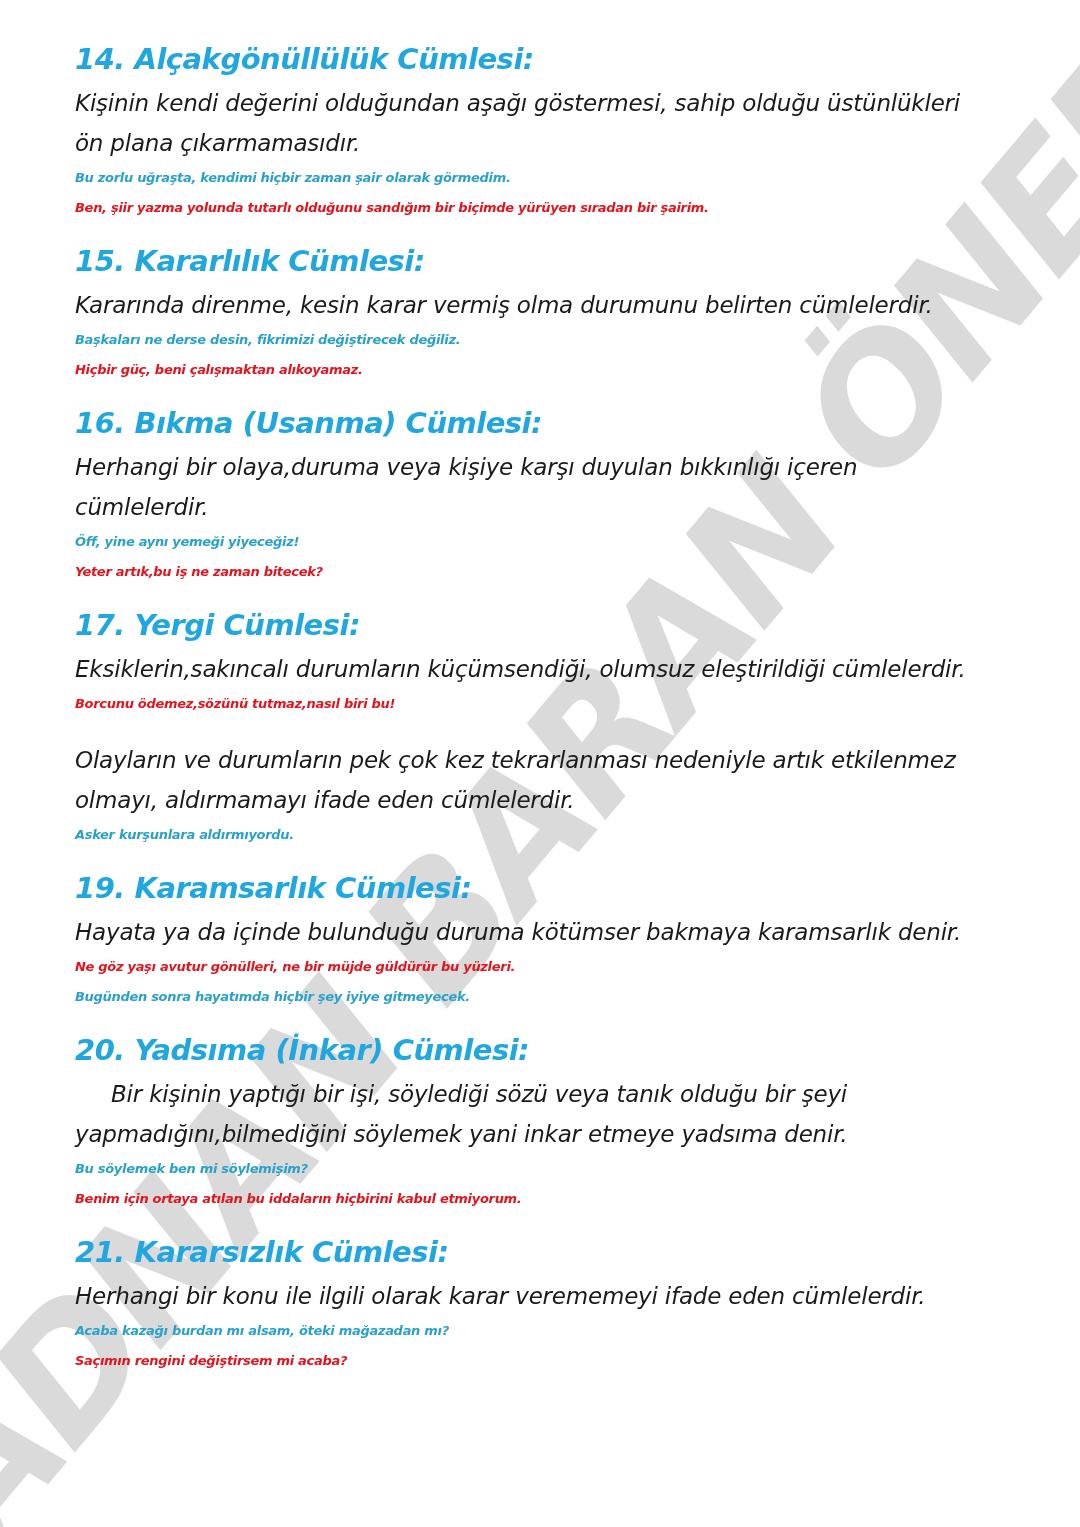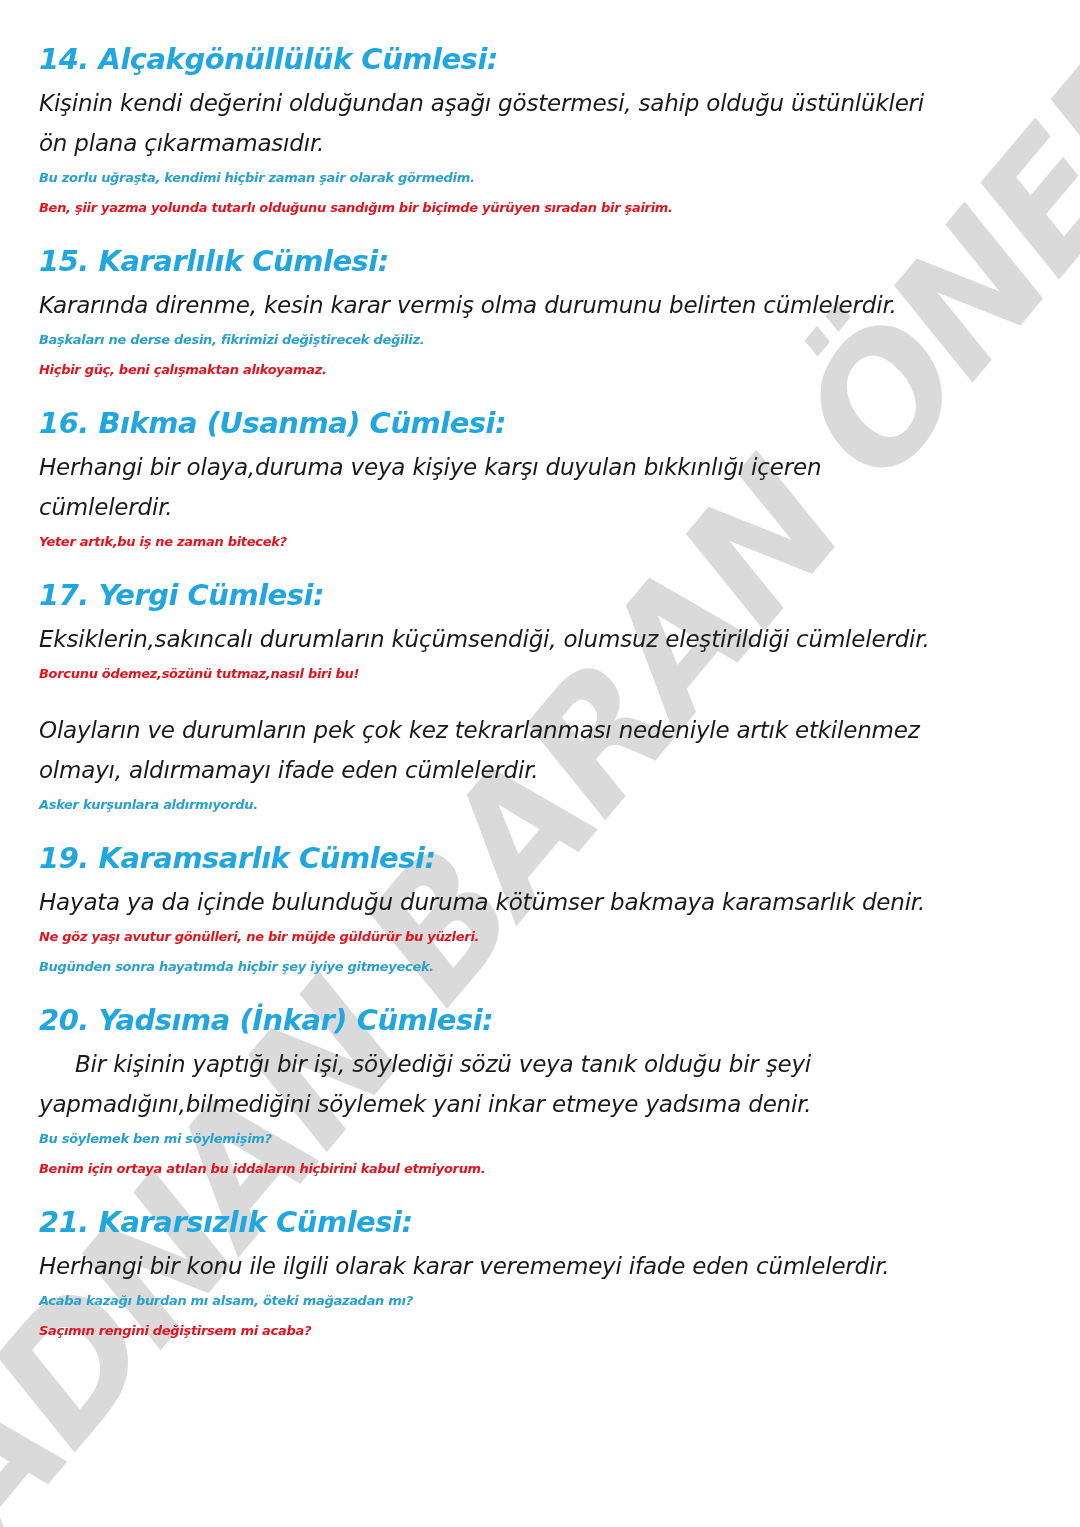--- a/index.html
+++ b/index.html
@@ -31,21 +31,21 @@
     font-style: italic;
     letter-spacing: -6px;
     white-space: nowrap;
     color: var(--watermark, #dadada);
     z-index: 0;
     user-select: none;
   }
   .content {
     position: relative;
     z-index: 1;
-    padding: 42px 70px 0 39px;
+    padding: 42px 70px 0 75px;
   }
   .sec { margin-bottom: 21px; }
   .sec.gap-lg { margin-top: 16px; }
   h2 {
     margin: 0 0 7px 0;
     font-size: 29px;
     line-height: 34px;
     font-weight: bold;
     font-style: italic;
     letter-spacing: -0.5px;
@@ -92,20 +92,21 @@
     <section class="sec">
       <h2>15. Kararlılık Cümlesi:</h2>
       <p class="def">Kararında direnme, kesin karar vermiş olma durumunu belirten cümlelerdir.</p>
       <p class="ex ex-blue">Başkaları ne derse desin, fikrimizi değiştirecek değiliz.</p>
       <p class="ex ex-red">Hiçbir güç, beni çalışmaktan alıkoyamaz.</p>
     </section>
 
     <section class="sec">
       <h2>16. Bıkma (Usanma) Cümlesi:</h2>
       <p class="def">Herhangi bir olaya,duruma veya kişiye karşı duyulan bıkkınlığı içeren cümlelerdir.</p>
+      <p class="ex ex-blue">Öff, yine aynı yemeği yiyeceğiz!</p>
       <p class="ex ex-red">Yeter artık,bu iş ne zaman bitecek?</p>
     </section>
 
     <section class="sec gap-lg">
       <h2>17. Yergi Cümlesi:</h2>
       <p class="def">Eksiklerin,sakıncalı durumların küçümsendiği, olumsuz eleştirildiği cümlelerdir.</p>
       <p class="ex ex-red">Borcunu ödemez,sözünü tutmaz,nasıl biri bu!</p>
     </section>
 
     <section class="sec">

